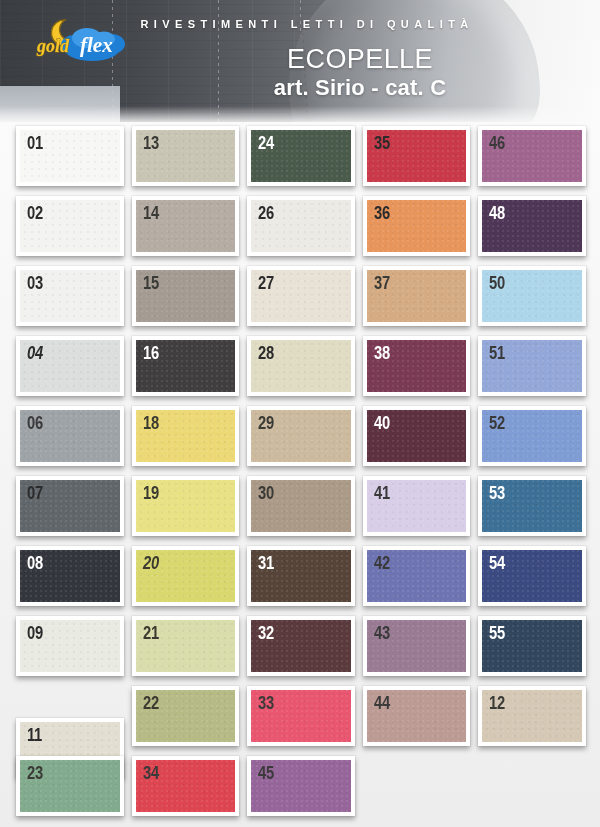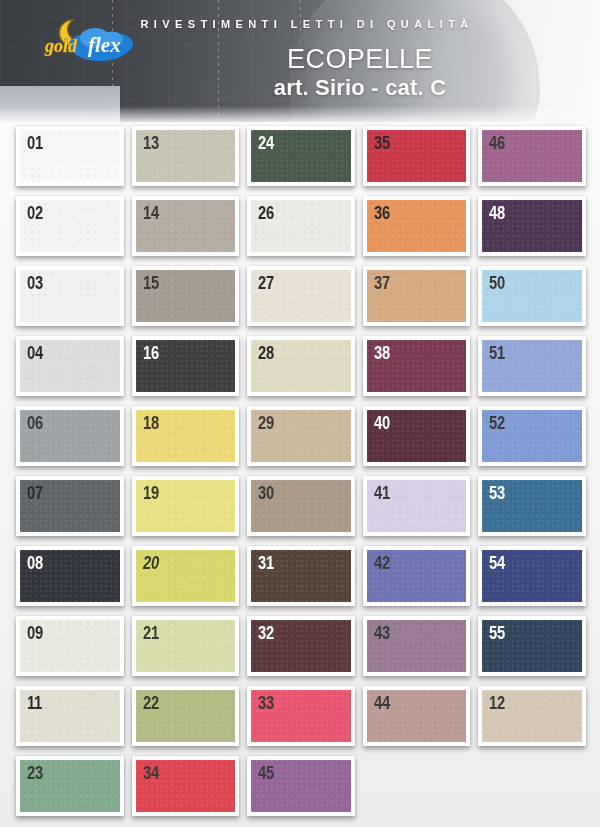--- a/index.html
+++ b/index.html
@@ -60,21 +60,21 @@
     position:absolute; left:0; bottom:0; width:120px; height:36px;
     background: linear-gradient(180deg,#b9bfc6 0%,#dfe3e7 100%);
     opacity:.9;
   }
   .hdr-fade-bottom{
     position:absolute; left:0; bottom:0; width:600px; height:16px;
     background: linear-gradient(180deg, rgba(255,255,255,0) 0%, rgba(250,250,250,.85) 100%);
   }
 
   
-  .logo { position:absolute; left:36px; top:16px; width:104px; height:48px; }
+  .logo { position:absolute; left:28px; top:16px; width:104px; height:48px; }
   .kicker {
     position:absolute; left:132px; top:18px; width:350px;
     text-align:center;
     color:#ffffff; font-size:11px; font-weight:bold;
     letter-spacing: 5.4px;
     text-shadow: 0 1px 2px rgba(0,0,0,.35);
     white-space: nowrap;
   }
   .title-block{
     position:absolute; left:150px; top:44px; width:420px; text-align:center;
@@ -199,21 +199,21 @@
       </div>
       <div class="swatch" style="background: rgb(232, 226, 214);">
         <span class="code" style="color: rgb(43, 43, 43);">27</span>
       </div>
       <div class="swatch" style="background: rgb(212, 171, 131);">
         <span class="code" style="color: rgb(58, 58, 54);">37</span>
       </div>
       <div class="swatch" style="background: rgb(174, 214, 234);">
         <span class="code" style="color: rgb(58, 58, 58);">50</span>
       </div>
-      <div class="swatch" style="background: rgb(220, 222, 221);">
+      <div class="swatch" style="background: rgb(220, 222, 221); font-style: italic;">
         <span class="code" style="color: rgb(43, 43, 43);">04</span>
       </div>
       <div class="swatch" style="background: rgb(64, 62, 62);">
         <span class="code" style="color: rgb(255, 255, 255);">16</span>
       </div>
       <div class="swatch" style="background: rgb(224, 220, 196);">
         <span class="code" style="color: rgb(43, 43, 43);">28</span>
       </div>
       <div class="swatch" style="background: rgb(123, 58, 83);">
         <span class="code" style="color: rgb(255, 255, 255);">38</span>
@@ -274,21 +274,21 @@
       </div>
       <div class="swatch" style="background: rgb(91, 58, 62);">
         <span class="code" style="color: rgb(255, 255, 255);">32</span>
       </div>
       <div class="swatch" style="background: rgb(154, 123, 148);">
         <span class="code" style="color: rgb(58, 58, 58);">43</span>
       </div>
       <div class="swatch" style="background: rgb(50, 70, 94);">
         <span class="code" style="color: rgb(255, 255, 255);">55</span>
       </div>
-      <div class="swatch" style="background: rgb(227, 222, 210);">
+      <div class="swatch" style="background: rgb(227, 222, 210); margin-top: 32px;">
         <span class="code" style="color: rgb(43, 43, 43);">11</span>
       </div>
       <div class="swatch" style="background: rgb(182, 187, 134); padding-left: 24px;">
         <span class="code" style="color: rgb(58, 58, 48);">22</span>
       </div>
       <div class="swatch" style="background: rgb(233, 86, 111);">
         <span class="code" style="color: rgb(58, 58, 58);">33</span>
       </div>
       <div class="swatch" style="background: rgb(189, 155, 149);">
         <span class="code" style="color: rgb(58, 58, 58);">44</span>

